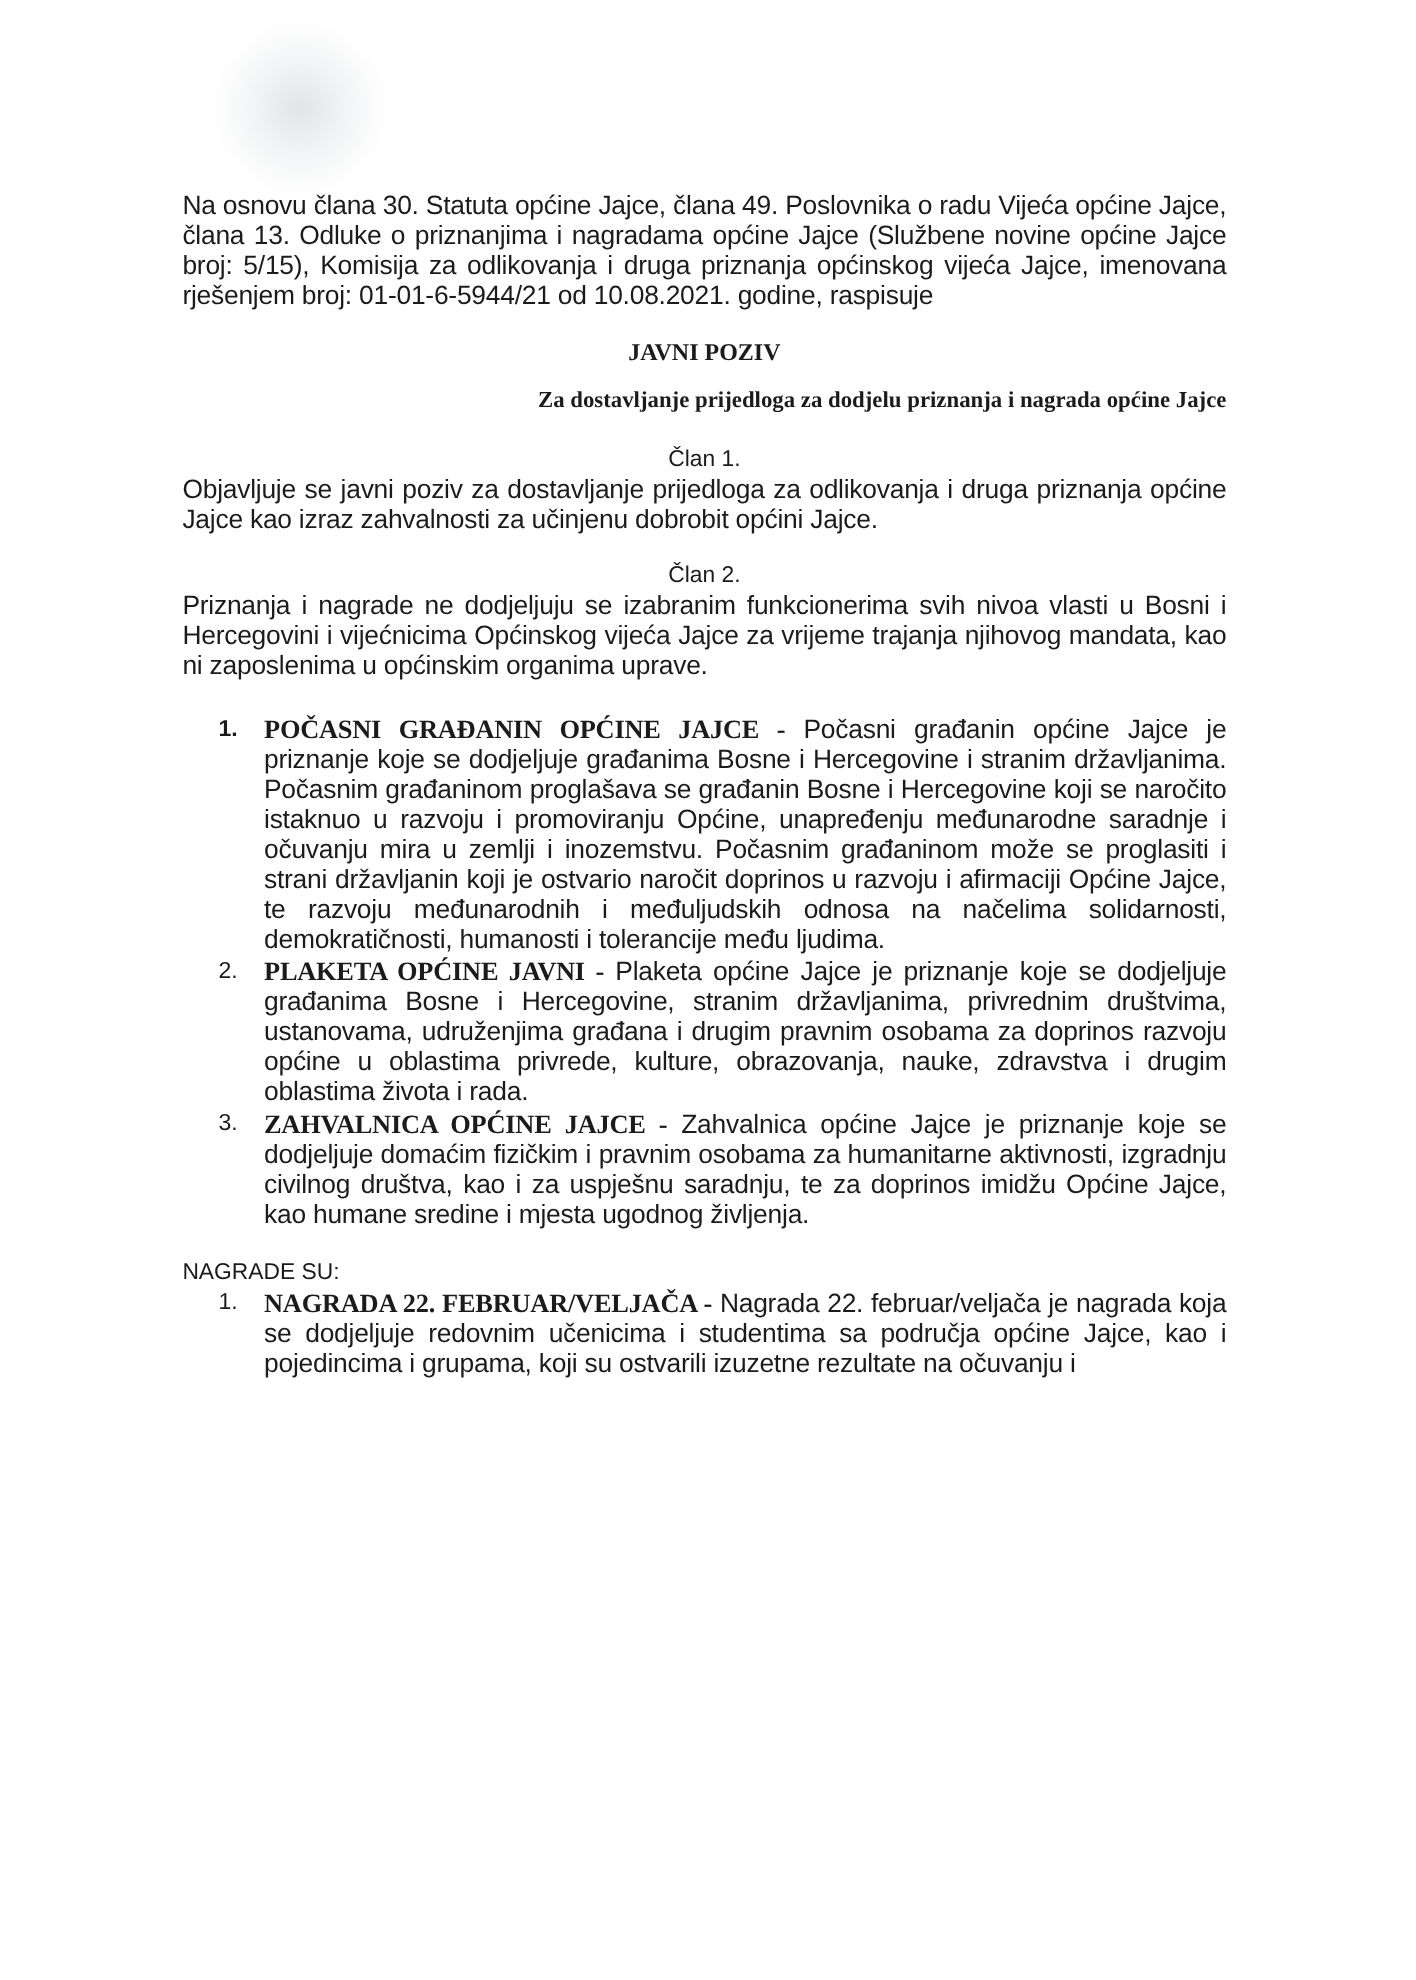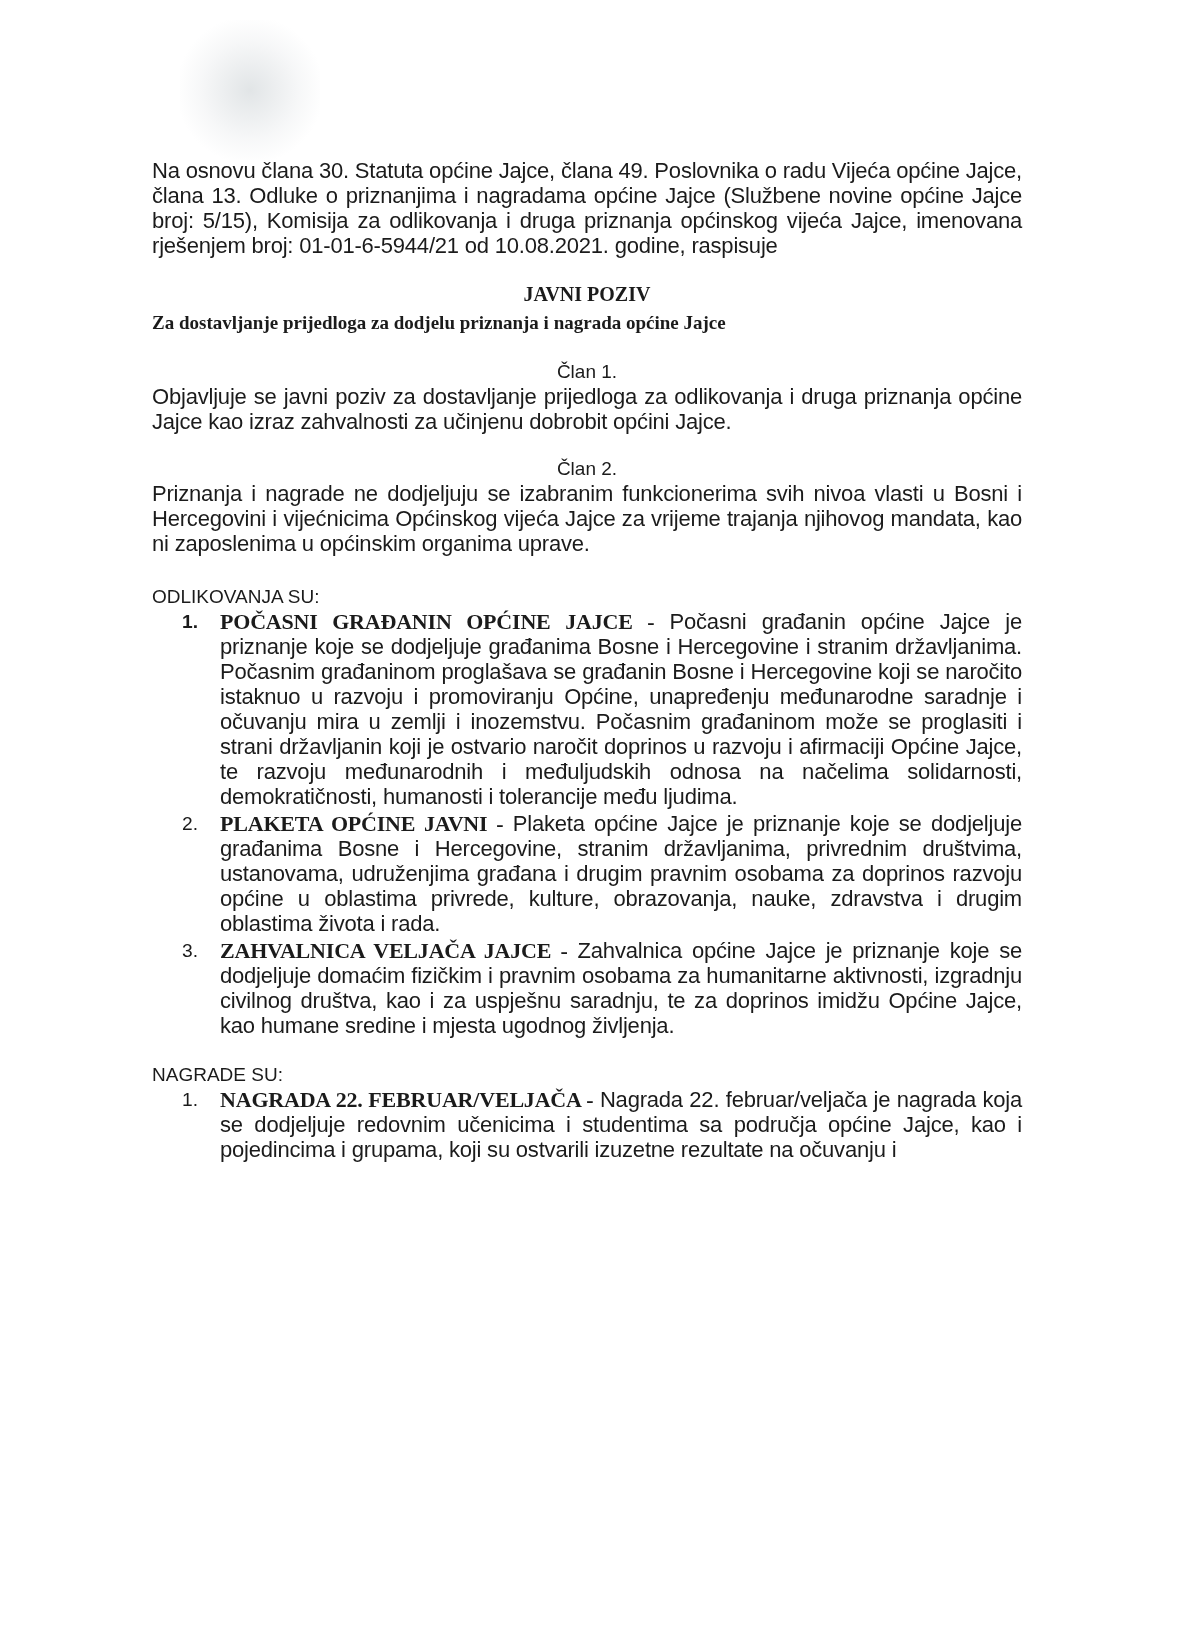--- a/index.html
+++ b/index.html
@@ -6,22 +6,22 @@
     body { width: 1180px; height: 1650px; position: relative; overflow: hidden;
            font-family: "Liberation Sans Narrow", "Liberation Sans", sans-serif; color: #1b1b1b; }
     .smudge { position: absolute; left: 180px; top: 20px; width: 140px; height: 140px;
               background: radial-gradient(ellipse at center, rgba(170,180,185,0.35) 0%, rgba(200,205,210,0.15) 50%, rgba(255,255,255,0) 75%);
               pointer-events: none; }
     .page { position: absolute; left: 152px; top: 158px; width: 870px; }
     .p { font-size: 22px; line-height: 25px; text-align: justify; margin: 0; letter-spacing: -0.2px;
          font-stretch: condensed; transform-origin: left top; }
     .intro { margin-bottom: 24px; }
     .title { text-align: center; font-family: "Liberation Serif", serif; font-weight: bold;
-             font-size: 20px; line-height: 24px; margin: 5px; }
-    .subtitle { text-align: left; font-family: "Liberation Serif", serif; font-weight: bold;
+             font-size: 20px; line-height: 24px; margin: 16px; }
+    .subtitle { text-align: right; font-family: "Liberation Serif", serif; font-weight: bold;
                 font-size: 19px; line-height: 24px; margin: 0 0 24px 0; }
     .clan { text-align: center; font-size: 19px; line-height: 25px; margin: 0; }
     .gap { height: 22px; }
     .gap-sm { height: 6px; }
     .heading { font-size: 19px; line-height: 25px; margin: 0; }
     ol.list { list-style: none; margin: 0; padding: 0; }
     ol.list li { position: relative; padding-left: 68px; margin-bottom: 2px; }
     ol.list li .num { position: absolute; left: 30px; top: 0; font-size: 19.2px; line-height: 25px; }
     .num.bold { font-weight: bold; }
     .item-title { font-family: "Liberation Serif", serif; font-weight: bold; }
@@ -46,33 +46,32 @@
 
   <section>
     <p class="clan">Član 2.</p>
     <p class="p">Priznanja i nagrade ne dodjeljuju se izabranim funkcionerima svih nivoa vlasti u Bosni i Hercegovini i vijećnicima Općinskog vijeća Jajce za vrijeme trajanja njihovog mandata, kao ni zaposlenima u općinskim organima uprave.</p>
   </section>
   <div class="gap"></div>
 
   <div class="gap-sm"></div>
 
   <section>
-    <p class="heading">ODLIKOVANJA SU:</p>
     <ol class="list">
       <li>
         <span class="num bold">1.</span>
         <p class="p"><span class="item-title">POČASNI GRAĐANIN OPĆINE JAJCE -</span> <span>Počasni građanin općine Jajce je priznanje koje se dodjeljuje građanima Bosne i Hercegovine i stranim državljanima. Počasnim građaninom proglašava se građanin Bosne i Hercegovine koji se naročito istaknuo u razvoju i promoviranju Općine, unapređenju međunarodne saradnje i očuvanju mira u zemlji i inozemstvu. Počasnim građaninom može se proglasiti i strani državljanin koji je ostvario naročit doprinos u razvoju i afirmaciji Općine Jajce, te razvoju međunarodnih i međuljudskih odnosa na načelima solidarnosti, demokratičnosti, humanosti i tolerancije među ljudima.</span></p>
       </li>
       <li>
         <span class="num">2.</span>
         <p class="p"><span class="item-title">PLAKETA OPĆINE JAVNI -</span> <span>Plaketa općine Jajce je priznanje koje se dodjeljuje građanima Bosne i Hercegovine, stranim državljanima, privrednim društvima, ustanovama, udruženjima građana i drugim pravnim osobama za doprinos razvoju općine u oblastima privrede, kulture, obrazovanja, nauke, zdravstva i drugim oblastima života i rada.</span></p>
       </li>
       <li>
         <span class="num">3.</span>
-        <p class="p"><span class="item-title">ZAHVALNICA VELJAČA JAJCE -</span> <span>Zahvalnica općine Jajce je priznanje koje se dodjeljuje domaćim fizičkim i pravnim osobama za humanitarne aktivnosti, izgradnju civilnog društva, kao i za uspješnu saradnju, te za doprinos imidžu Općine Jajce, kao humane sredine i mjesta ugodnog življenja.</span></p>
+        <p class="p"><span class="item-title">ZAHVALNICA OPĆINE JAJCE -</span> <span>Zahvalnica općine Jajce je priznanje koje se dodjeljuje domaćim fizičkim i pravnim osobama za humanitarne aktivnosti, izgradnju civilnog društva, kao i za uspješnu saradnju, te za doprinos imidžu Općine Jajce, kao humane sredine i mjesta ugodnog življenja.</span></p>
       </li>
     </ol>
   </section>
   <div class="gap"></div>
 
   <section>
     <p class="heading">NAGRADE SU:</p>
     <ol class="list">
       <li>
         <span class="num">1.</span>

